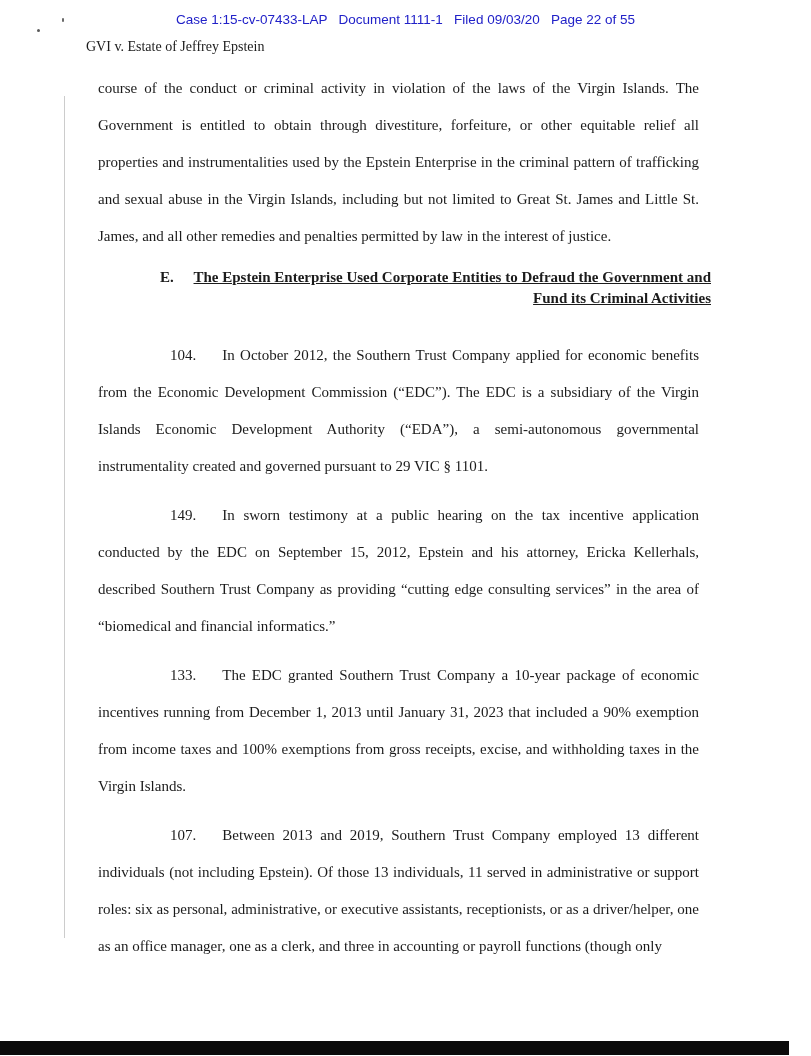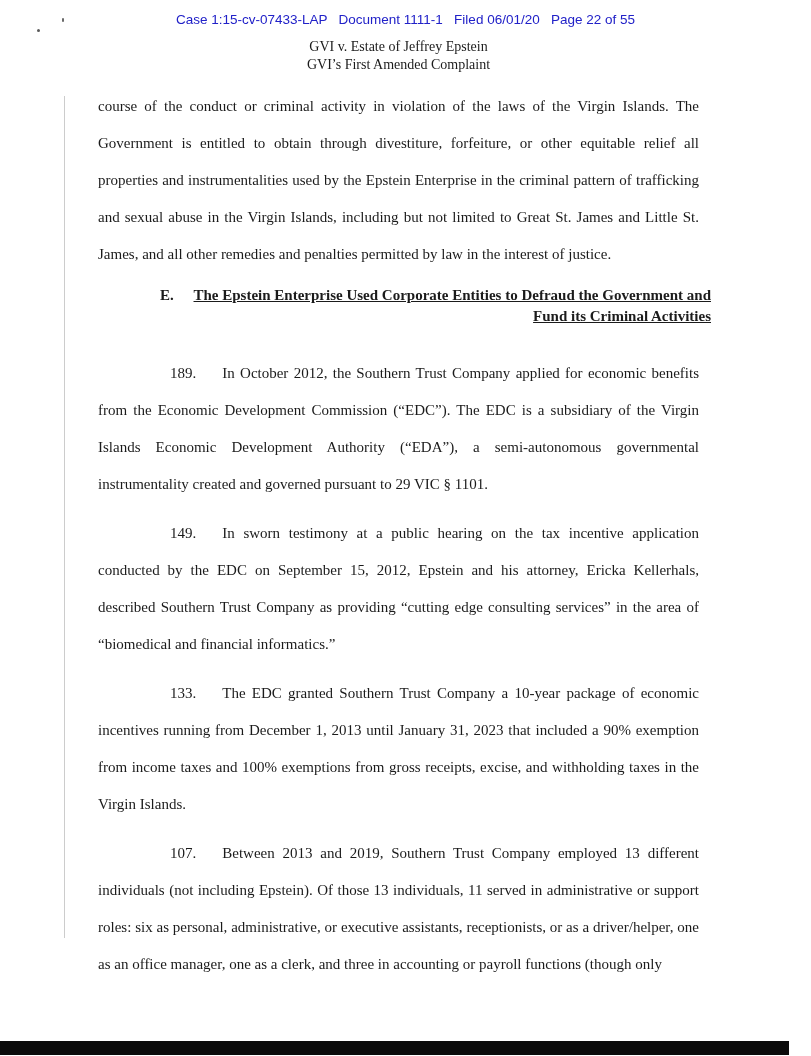--- a/index.html
+++ b/index.html
@@ -21,21 +21,21 @@
     white-space: pre;
   }
   .content {
     position: absolute;
     top: 38px; left: 86px;
     width: 625px;
   }
   .hdr-line {
     font-size: 14px;
     line-height: 18px;
-    text-align: center;
+    text-align: left;
   }
   .bold { font-weight: bold; }
   .body-block {
     margin-top: 14px;
     font-size: 15px;
     line-height: 37px;
     text-align: justify;
   }
   p.para { margin: 12px; }
   p.para.numbered { text-indent: 72px; }
@@ -71,37 +71,36 @@
     background: #0b0b0b;
   }
 </style>
 </head>
 <body>
 
 <div class="speck-1"></div>
 <div class="speck-2"></div>
 <div class="edge-line"></div>
 
-<div class="stamp">Case 1:15-cv-07433-LAP   Document 1111-1   Filed 06/01/20   Page 22 of 55</div>
+<div class="stamp">Case 1:15-cv-07433-LAP   Document 1111-1   Filed 09/03/20   Page 22 of 55</div>
 
 <div class="content">
 
   <div class="hdr-line">GVI v. Estate of Jeffrey Epstein</div>
-  <div class="hdr-line">GVI’s First Amended Complaint</div>
 
   <div class="body-block">
 
     <p class="para">course of the conduct or criminal activity in violation of the laws of the Virgin Islands.  The Government is entitled to obtain through divestiture, forfeiture, or other equitable relief all properties and instrumentalities used by the Epstein Enterprise in the criminal pattern of trafficking and sexual abuse in the Virgin Islands, including but not limited to Great St. James and Little St. James, and all other remedies and penalties permitted by law in the interest of justice.</p>
 
     <div class="section-heading">
       <span class="hlabel">E.</span>
       <span class="htext">The Epstein Enterprise Used Corporate Entities to Defraud the Government and Fund its Criminal Activities</span>
     </div>
 
-    <p class="para numbered"><span class="pnum">189.</span><span>In October 2012, the Southern Trust Company applied for economic benefits from the Economic Development Commission (“EDC”).  The EDC is a subsidiary of the Virgin Islands Economic Development Authority (“EDA”), a semi-autonomous governmental instrumentality created and governed pursuant to 29 VIC § 1101.</span></p>
+    <p class="para numbered"><span class="pnum">104.</span><span>In October 2012, the Southern Trust Company applied for economic benefits from the Economic Development Commission (“EDC”).  The EDC is a subsidiary of the Virgin Islands Economic Development Authority (“EDA”), a semi-autonomous governmental instrumentality created and governed pursuant to 29 VIC § 1101.</span></p>
 
     <p class="para numbered"><span class="pnum">149.</span><span>In sworn testimony at a public hearing on the tax incentive application conducted by the EDC on September 15, 2012, Epstein and his attorney, Ericka Kellerhals, described Southern Trust Company as providing “cutting edge consulting services” in the area of “biomedical and financial informatics.”</span></p>
 
     <p class="para numbered"><span class="pnum">133.</span><span>The EDC granted Southern Trust Company a 10-year package of economic incentives running from December 1, 2013 until January 31, 2023 that included a 90% exemption from income taxes and 100% exemptions from gross receipts, excise, and withholding taxes in the Virgin Islands.</span></p>
 
     <p class="para numbered"><span class="pnum">107.</span><span>Between 2013 and 2019, Southern Trust Company employed 13 different individuals (not including Epstein).  Of those 13 individuals, 11 served in administrative or support roles:  six as personal, administrative, or executive assistants, receptionists, or as a driver/helper, one as an office manager, one as a clerk, and three in accounting or payroll functions (though only</span></p>
 
   </div>
 </div>
 

